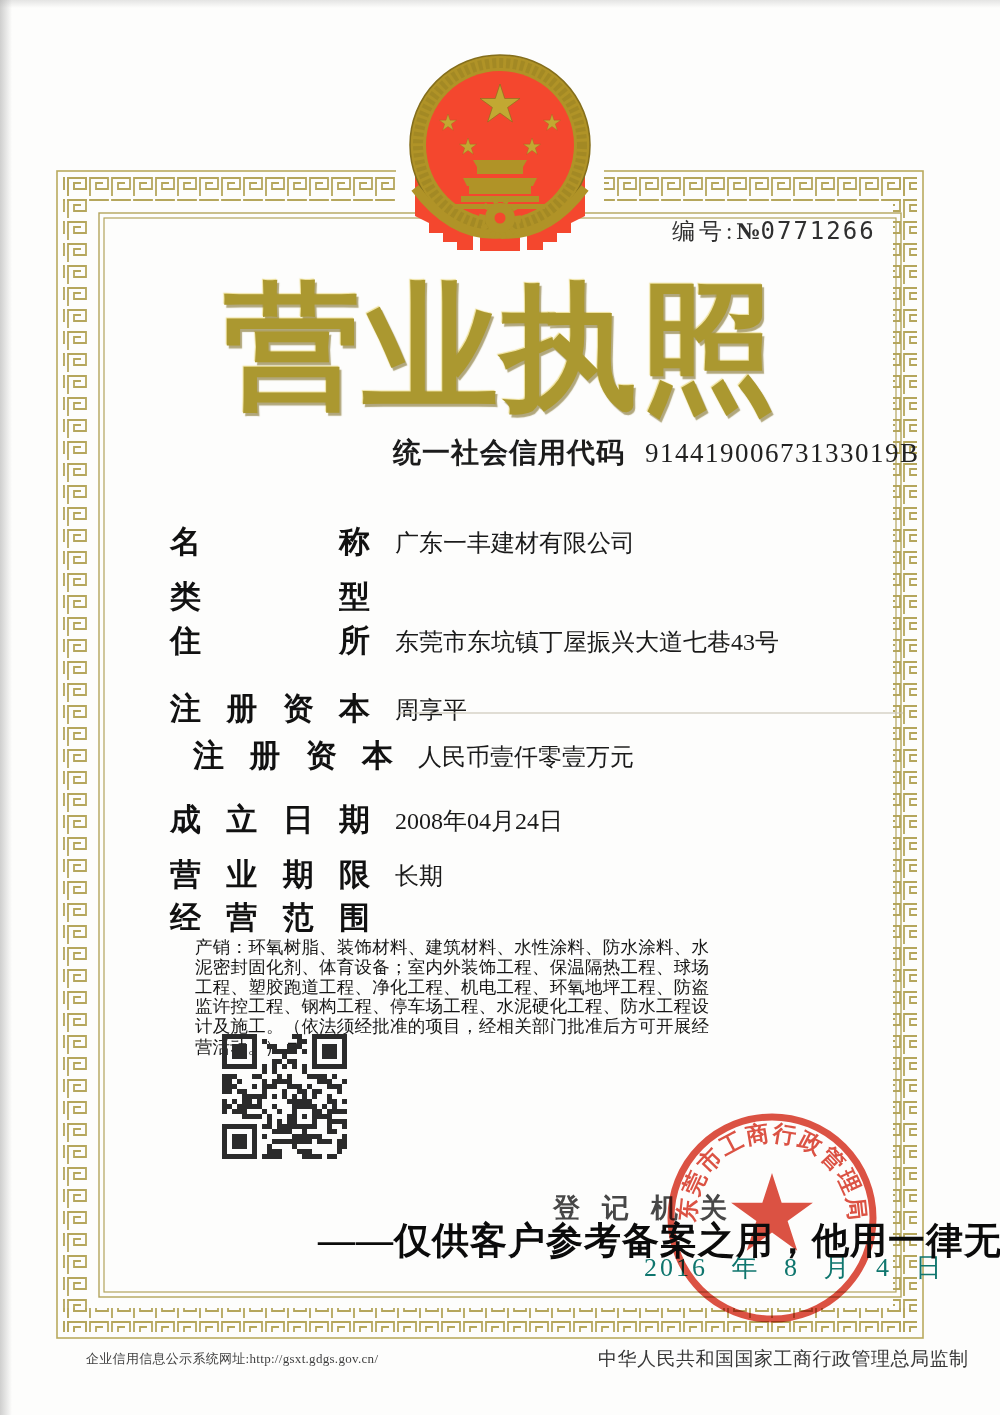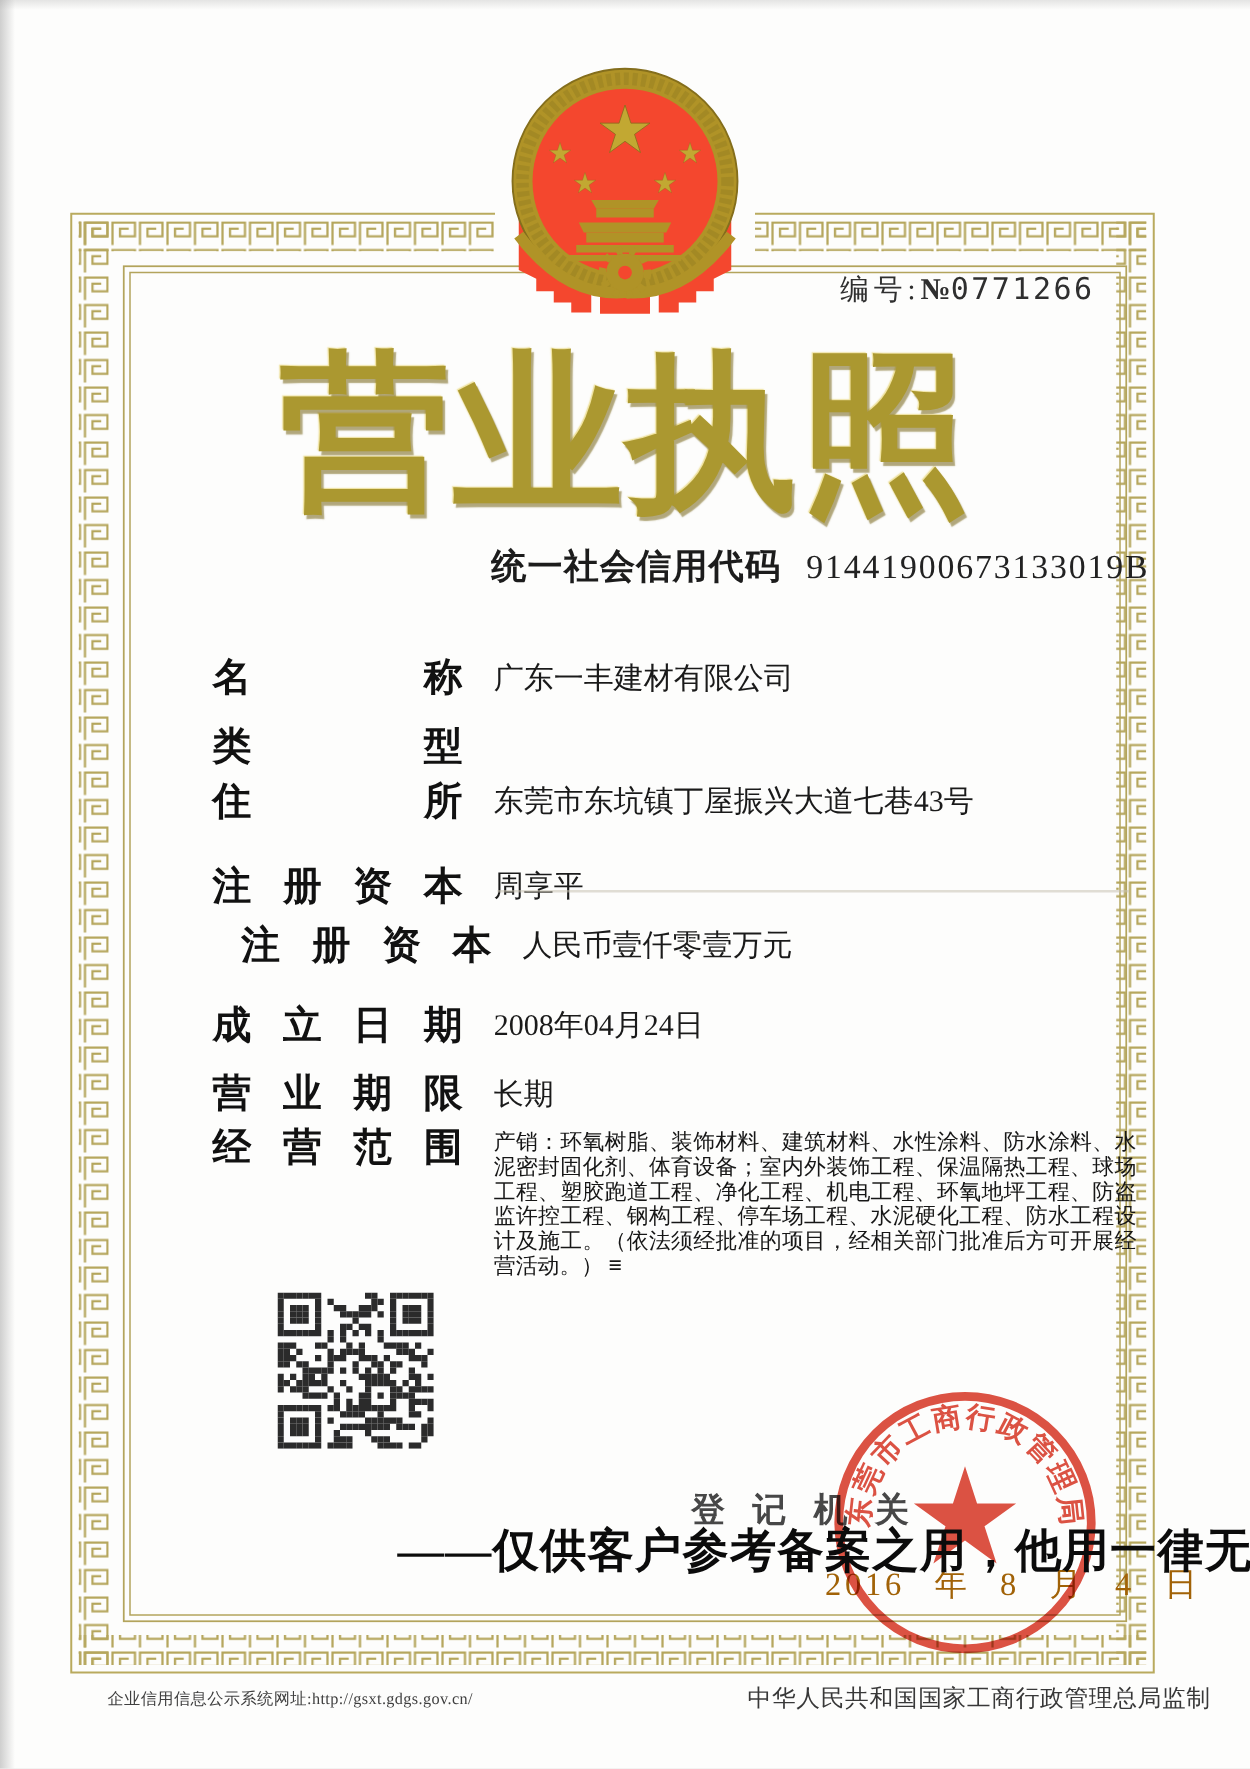--- a/index.html
+++ b/index.html
@@ -29,32 +29,32 @@
   .credit{position:absolute;left:393px;top:434px;display:flex;align-items:baseline;gap:20px;color:#1c1c1c;}
   .credit .clab{font-size:28px;font-weight:bold;letter-spacing:1px;}
   .credit .cval{font-size:27px;letter-spacing:1.5px;color:#222;}
 
   .fields{position:absolute;left:170px;top:518px;width:745px;}
   .frow{position:absolute;left:0;display:flex;align-items:flex-start;}
   .flabel{display:inline-block;width:200px;font-size:31px;font-weight:bold;color:#111;
     text-align:justify;text-align-last:justify;line-height:1.1;}
   .fvalue{margin-left:25px;font-size:24px;color:#1a1a1a;padding-top:5px;line-height:1.15;white-space:nowrap;}
   .r0{top:7px;}.r1{top:62px;}.r2{top:106px;}.r3{top:174px;}
-  .r4{top:221px;margin-left:23px;}.r5{top:285px;}.r6{top:340px;}.r7{top:383px;}
+  .r4{top:221px;margin-left:23px;}.r5{top:285px;}.r6{top:340px;}.r7{top:383px;flex-direction:column;}
   .scopeval{width:514px;font-size:17.5px;line-height:19.8px;padding-top:3px;white-space:normal;
     text-align:justify;color:#161616;}
   .endmark{font-weight:bold;font-size:19px;letter-spacing:-1px;}
 
   .artifact{position:absolute;left:398px;top:712px;width:505px;height:2px;background:rgba(200,195,178,.55);}
 
   .qr{position:absolute;left:222px;top:1034px;width:126px;height:126px;}
 
   .regauth{position:absolute;left:518px;top:1190px;font-size:27px;font-weight:600;
     color:#474747;letter-spacing:22px;white-space:nowrap;margin-left:35px;}
-  .issuedate{position:absolute;left:660px;top:1250px;font-size:26px;color:#a16207;
+  .issuedate{position:absolute;left:644px;top:1250px;font-size:26px;color:#0f766e;
     word-spacing:14px;letter-spacing:3px;white-space:nowrap;z-index:3;}
 
   .seal{position:absolute;left:658px;top:1104px;mix-blend-mode:multiply;z-index:4;}
 
   .watermark{position:absolute;left:318px;top:1216px;font-size:37px;font-weight:bold;
     color:#0b0b0b;white-space:nowrap;letter-spacing:1px;z-index:5;}
 
   .footer-left{position:absolute;left:86px;top:1350px;font-size:13px;color:#3f3f3f;letter-spacing:.3px;}
   .footer-right{position:absolute;left:598px;top:1346px;font-size:19px;color:#383838;letter-spacing:.5px;}
 </style>

